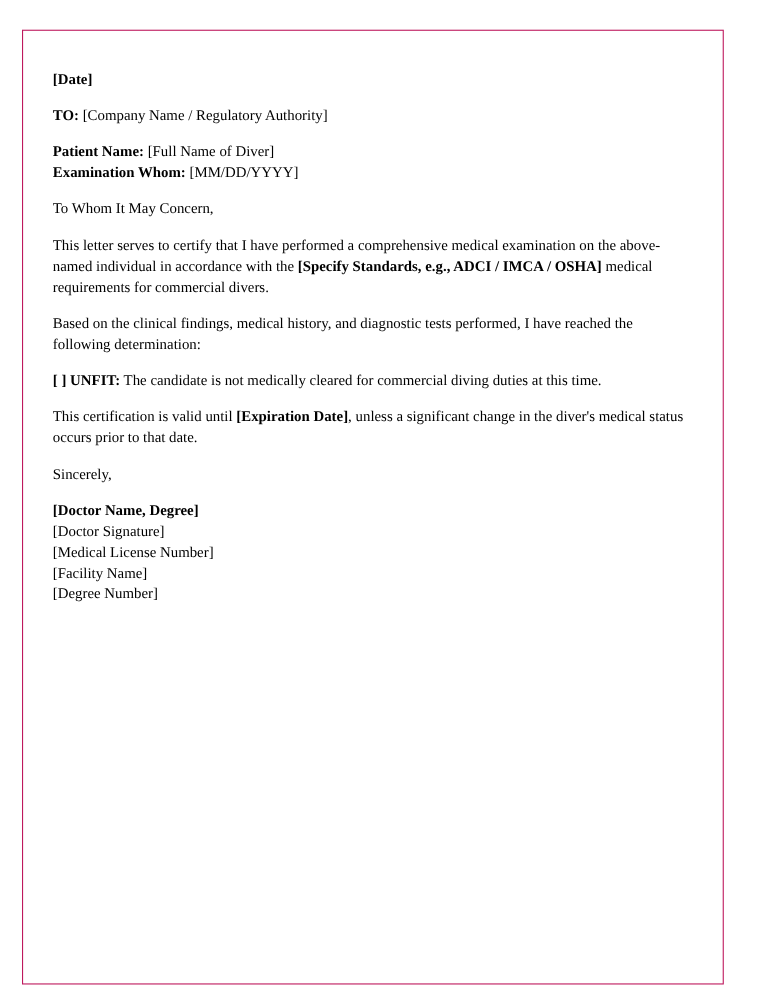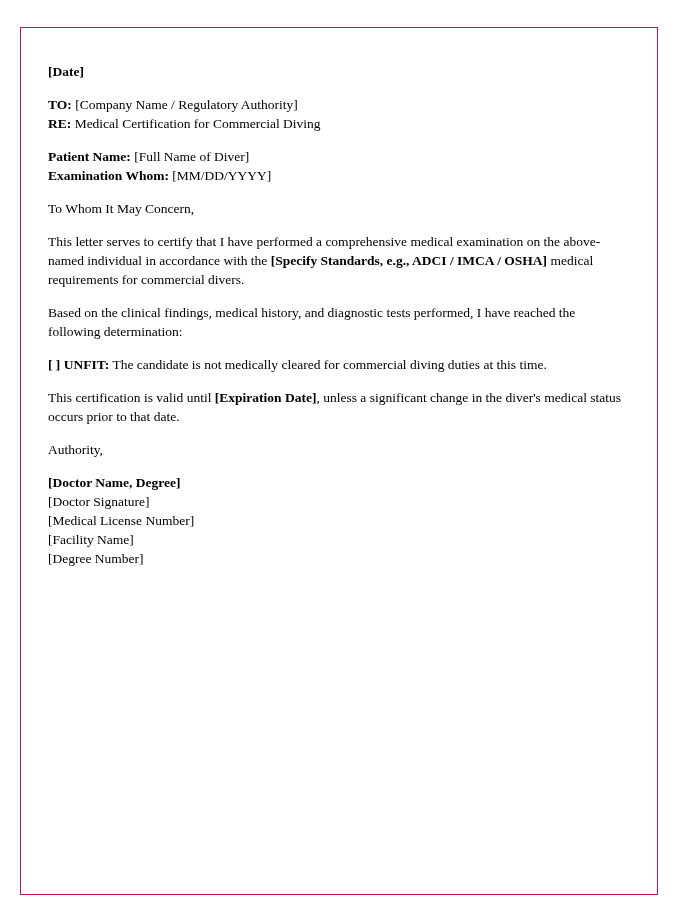--- a/index.html
+++ b/index.html
@@ -41,41 +41,40 @@
 </style>
 </head>
 <body>
 
 <div class="page">
 
   <p class="para b">[Date]</p>
 
   <div class="para">
     <div class="line"><span class="b">TO:</span><span> [Company Name / Regulatory Authority]</span></div>
-    <div class="line"><span class="b">RE:</span><span> Medical Certification for Commercial Diving</span></div>
   </div>
 
   <div class="para">
     <div class="line"><span class="b">Patient Name:</span><span> [Full Name of Diver]</span></div>
     <div class="line"><span class="b">Examination Whom:</span><span> [MM/DD/YYYY]</span></div>
   </div>
 
   <p class="para">To Whom It May Concern,</p>
 
   <p class="para"><span>This letter serves to certify that I have performed a comprehensive medical examination on the above-named individual in accordance with the </span><span class="b">[Specify Standards, e.g., ADCI / IMCA / OSHA]</span><span> medical requirements for commercial divers.</span></p>
 
   <p class="para">Based on the clinical findings, medical history, and diagnostic tests performed, I have reached the following determination:</p>
 
 
 
   <p class="para"><span class="b">[ ] UNFIT:</span><span> The candidate is not medically cleared for commercial diving duties at this time.</span></p>
 
   <p class="para"><span>This certification is valid until </span><span class="b">[Expiration Date]</span><span>, unless a significant change in the diver's medical status occurs prior to that date.</span></p>
 
-  <p class="para">Authority,</p>
+  <p class="para">Sincerely,</p>
 
   <div class="para">
     <div class="line b">[Doctor Name, Degree]</div>
     <div class="line">[Doctor Signature]</div>
     <div class="line">[Medical License Number]</div>
     <div class="line">[Facility Name]</div>
     <div class="line">[Degree Number]</div>
   </div>
 
 </div>

